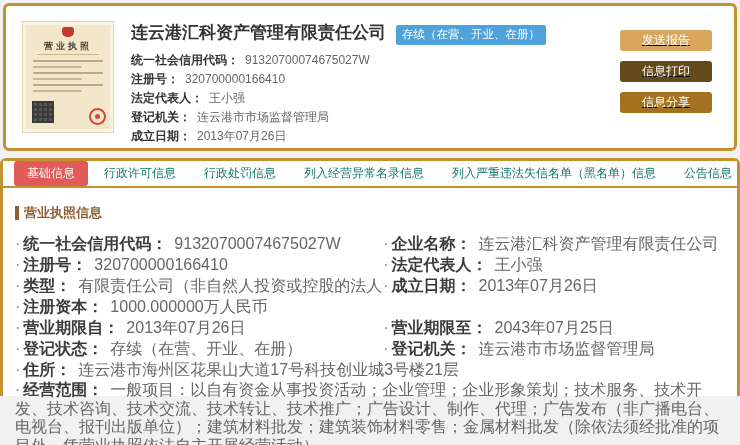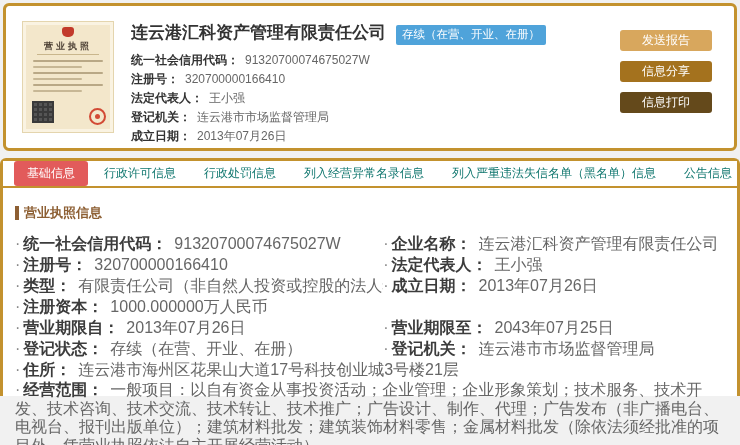--- a/index.html
+++ b/index.html
@@ -60,21 +60,21 @@
     margin-left: 10px; margin-top: 3px; background: #4fa3da; color: #fff;
     font-size: 11.5px; padding: 2px 6px 3px; border-radius: 2px; white-space: nowrap;
   }
   .header-fields { margin-top: 6px; }
   .header-field { font-size: 12px; line-height: 19px; white-space: nowrap; }
   .header-field .lbl { font-weight: bold; color: #333; margin-right: 6px; }
   .header-field .val { color: #666; }
 
   .header-actions {
     position: absolute; right: 22px; top: 24px;
-    display: flex; flex-direction: column; gap: 10px;
+    display: flex; flex-direction: column; gap: 10px; text-decoration: underline;
   }
   .hbtn {
     width: 92px; height: 21px; border: none; border-radius: 3px;
     color: #fff; font-size: 12px; font-family: inherit; cursor: pointer;
     line-height: 21px; text-align: center;
   }
   .hbtn-report { background: #d8a75d; }
   .hbtn-share  { background: #a4721e; }
   .hbtn-print  { background: #64491b; }
 
@@ -153,22 +153,22 @@
         <span class="lbl">登记机关：</span><span class="val">连云港市市场监督管理局</span>
       </div>
       <div class="header-field">
         <span class="lbl">成立日期：</span><span class="val">2013年07月26日</span>
       </div>
     </div>
   </div>
 
   <div class="header-actions">
     <button class="hbtn hbtn-report">发送报告</button>
+    <button class="hbtn hbtn-print">信息打印</button>
     <button class="hbtn hbtn-share">信息分享</button>
-    <button class="hbtn hbtn-print">信息打印</button>
   </div>
 </div>
 
 <div class="body-card">
 
   <div class="tab-bar">
     <span class="tab active">基础信息</span>
     <span class="tab-divider"></span>
     <span class="tab">行政许可信息</span>
     <span class="tab-divider"></span>

